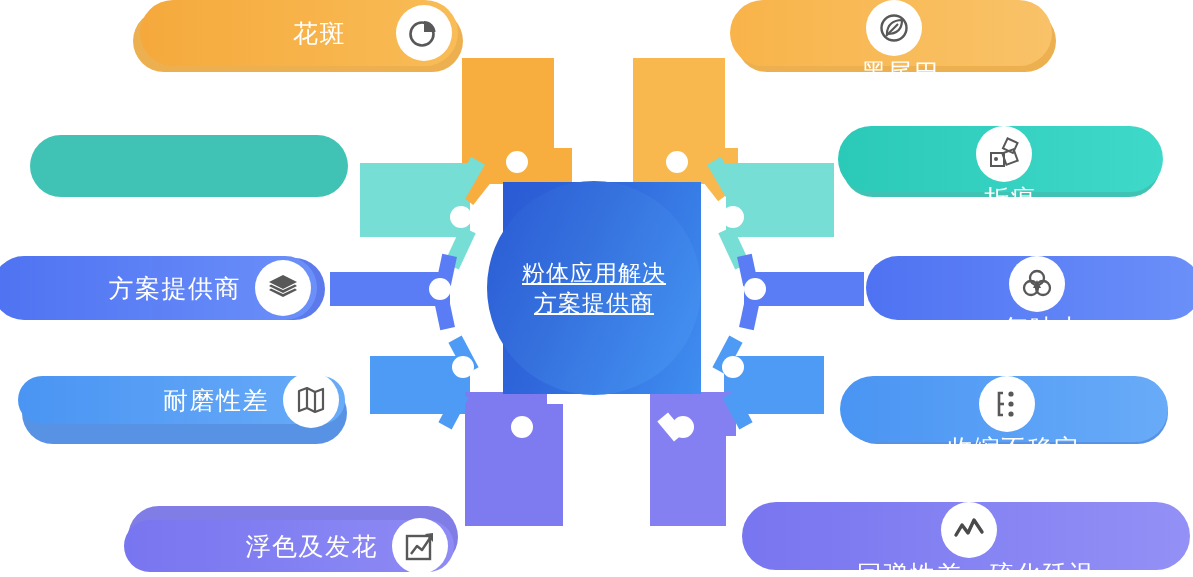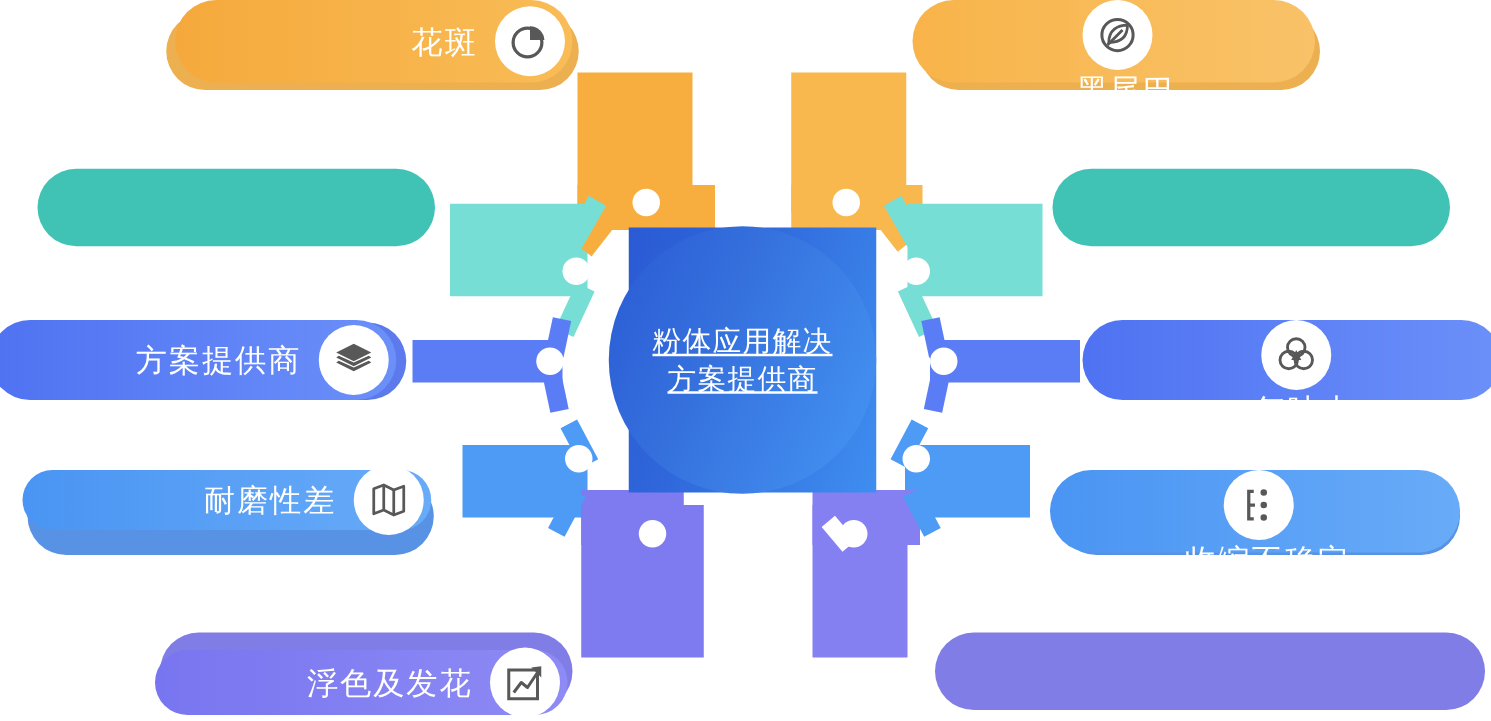--- a/index.html
+++ b/index.html
@@ -175,21 +175,21 @@
     <div class="dot" style="left:672px;top:416px;"></div>
   </div>
 
   <div class="center-sq"></div>
   <div class="center-circ">
     <div class="center-text">粉体应用解决
 方案提供商</div>
   </div>
 
   <div class="pill-shadow" style="left:133px;top:10px;width:330px;height:62px;background:#E9A231;"></div>
-  <div class="pill left" style="left:140px;top:0px;width:318px;height:66px;background:linear-gradient(90deg,#F5A93C,#F9BC56);">
+  <div class="pill left" style="left:140px;top:0px;width:318px;height:66px;background:linear-gradient(90deg,#F5A93C,#F9BC56);gap:36px;">
     <span class="pill-label">花斑</span>
     <span class="pill-icon">
       <svg width="34" height="34" viewBox="0 0 34 34">
         <circle cx="15" cy="18" r="11.5" fill="none" stroke="#585858" stroke-width="2.6"></circle>
         <path d="M17 16 L17 5 A11.5 11.5 0 0 1 28.5 16 Z" fill="#585858"></path>
       </svg>
     </span>
   </div>
 
   <div class="pill-shadow" style="left:736px;top:10px;width:320px;height:62px;background:#E9A231;"></div>
@@ -200,20 +200,31 @@
         <path d="M10 23 C10 13 17 9 25 9 C25 19 19 23 10 23 Z" fill="none" stroke="#585858" stroke-width="2.2"></path>
         <line x1="9" y1="25" x2="21" y2="13" stroke="#585858" stroke-width="2.2"></line>
       </svg>
     </span>
     <span class="pill-label">黑尾巴</span>
   </div>
 
   <div class="pill-shadow" style="left:30px;top:135px;width:318px;height:62px;background:#1FB8A8;"></div>
 
   <div class="pill-shadow" style="left:842px;top:135px;width:318px;height:62px;background:#1FB8A8;"></div>
+  <div class="pill right" style="left:838px;top:126px;width:325px;height:66px;background:linear-gradient(90deg,#2BC9B8,#3FD9C9);">
+    <span class="pill-icon">
+      <svg width="34" height="34" viewBox="0 0 34 34">
+        <rect x="4" y="16" width="13" height="13" fill="none" stroke="#585858" stroke-width="2"></rect>
+        <rect x="17" y="14" width="12" height="12" fill="none" stroke="#585858" stroke-width="2" transform="rotate(-20 23 20)"></rect>
+        <rect x="18" y="3" width="11" height="11" fill="none" stroke="#585858" stroke-width="2" transform="rotate(25 23 8)"></rect>
+        <circle cx="9" cy="22" r="2" fill="#585858"></circle>
+      </svg>
+    </span>
+    <span class="pill-label">折痕</span>
+  </div>
 
   <div class="pill-shadow" style="left:0px;top:258px;width:325px;height:62px;background:#3F63E8;"></div>
   <div class="pill left" style="left:-8px;top:256px;width:325px;height:64px;background:linear-gradient(90deg,#4F72F2,#6B90F9);">
     <span class="pill-label">方案提供商</span>
     <span class="pill-icon">
       <svg width="34" height="34" viewBox="0 0 34 34">
         <path d="M17 4 L31 11 L17 18 L3 11 Z" fill="#585858"></path>
         <path d="M17 19 L29 13.5 L31 15 L17 22 L3 15 L5 13.5 Z" fill="#585858"></path>
         <path d="M17 23 L29 17.5 L31 19 L17 26 L3 19 L5 17.5 Z" fill="#585858"></path>
       </svg>
@@ -265,14 +276,22 @@
     <span class="pill-icon">
       <svg width="34" height="34" viewBox="0 0 34 34">
         <rect x="4" y="7" width="23" height="23" fill="none" stroke="#585858" stroke-width="2.4"></rect>
         <polyline points="8,25 14,17 19,21 29,6" fill="none" stroke="#585858" stroke-width="2.4" stroke-linejoin="round"></polyline>
         <polygon points="30,4 30,13 22,5" fill="#585858"></polygon>
       </svg>
     </span>
   </div>
 
   <div class="pill-shadow" style="left:748px;top:506px;width:440px;height:62px;background:#6A66E2;"></div>
+  <div class="pill right" style="left:742px;top:502px;width:448px;height:68px;background:linear-gradient(90deg,#7875F0,#9390F6);">
+    <span class="pill-icon">
+      <svg width="34" height="34" viewBox="0 0 34 34">
+        <polyline points="4,22 10,12 16,20 22,7 30,19" fill="none" stroke="#4a4a4a" stroke-width="3.4" stroke-linejoin="round" stroke-linecap="round"></polyline>
+      </svg>
+    </span>
+    <span class="pill-label">回弹性差、硫化延迟</span>
+  </div>
 
 </div>
 
 </body></html>

